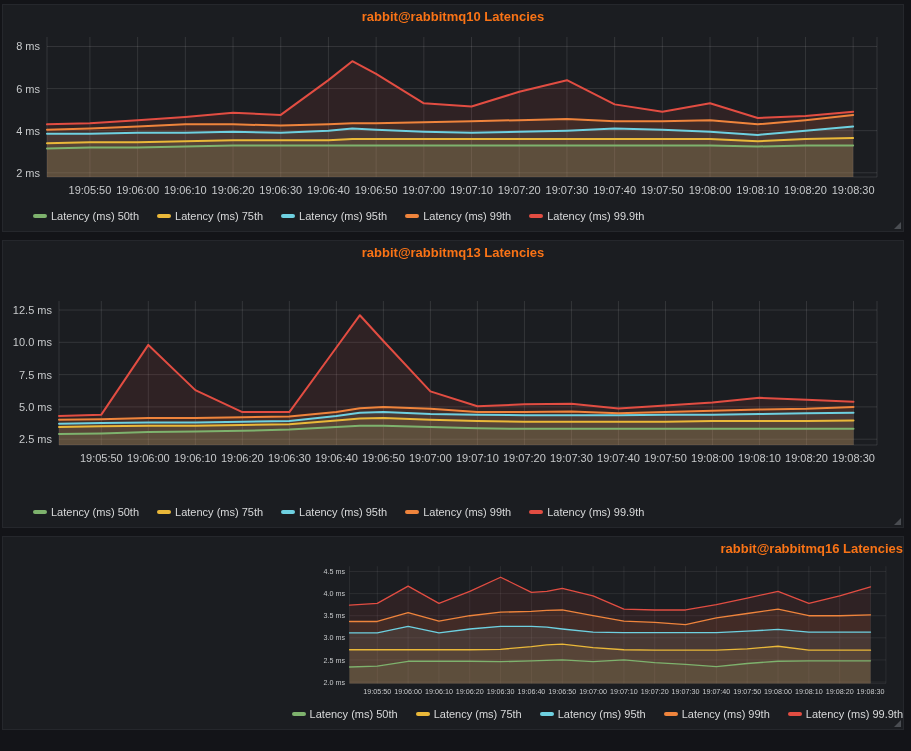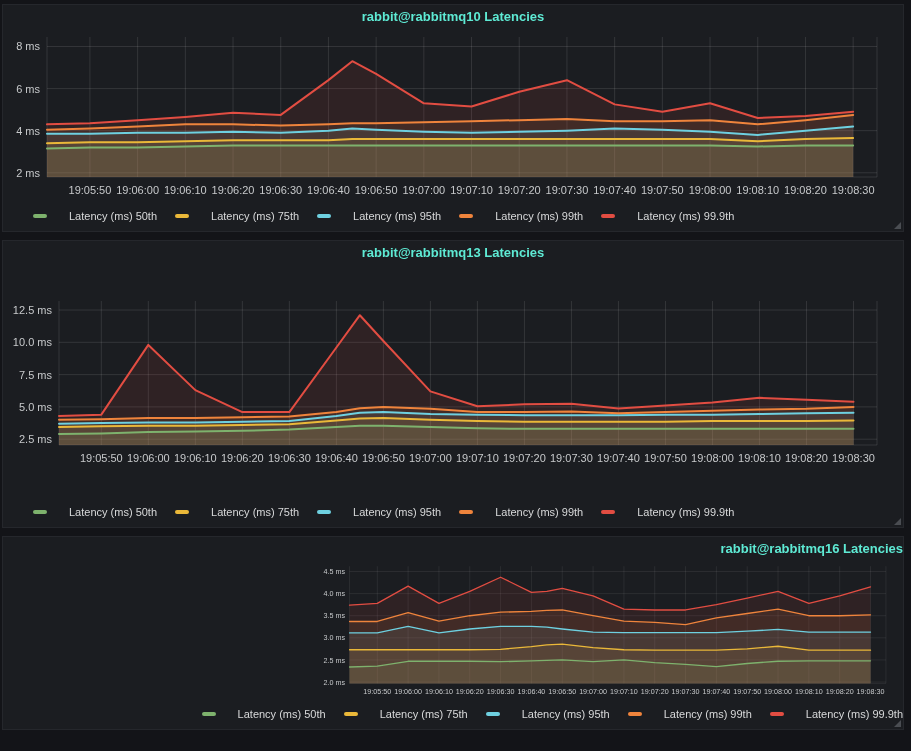--- a/index.html
+++ b/index.html
@@ -19,40 +19,40 @@
   }
   .panel.p1 { height:228px; }
   .panel.p2 { height:288px; }
   .panel.p3 { height:194px;align-items:flex-end; }
   .panel-title {
     height:24px;
     line-height:24px;
     text-align:center;
     font-size:13px;
     font-weight:700;
-    color:#5eead4;
+    color:#f97316;
     cursor:pointer;
     flex:0 0 auto;
   }
   .plot-wrap { flex:1 1 auto; min-height:0; }
   svg.chart { display:block; width:100%; height:100%; }
   svg.chart text { fill:#c7c9cb; font-size:11px; font-family:"Liberation Sans", sans-serif; }
   .legend {
     flex:0 0 auto;
     height:30px;
     display:flex;
     align-items:center;
     padding-left:30px;
     gap:18px;
     overflow:hidden;
   }
   .legend-item {
     display:inline-flex;
     align-items:center;
-    gap:22px;
+    gap:4px;
     font-size:11px;
     color:#d8d9da;
     white-space:nowrap;
     cursor:pointer;
   }
   .swatch { display:inline-block; width:14px; height:4px; border-radius:2px; }
   .resize-handle {
     position:absolute;
     right:2px; bottom:2px;
     width:0; height:0;

